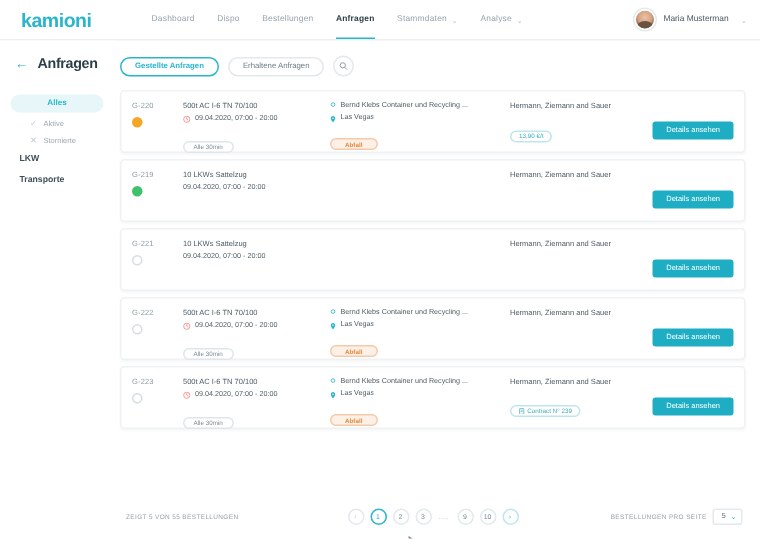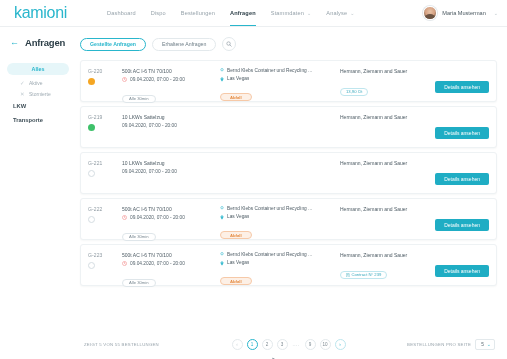--- a/index.html
+++ b/index.html
@@ -13,21 +13,21 @@
 
   
   .topnav {
     height: 27px; flex: 0 0 27px;
     background: #ffffff;
     border-bottom: 1px solid #eceff1;
     display: flex; align-items: center;
     padding: 0 9px 0 14px;
   }
   .brand {
-    font-size: 16px; font-weight: normal; color: #29b6cc;
+    font-size: 13px; font-weight: bold; color: #29b6cc;
     letter-spacing: -0.3px; flex: 0 0 auto;
   }
   .navlinks { display: flex; align-items: center; gap: 15px; margin-left: 40px; height: 100%; }
   .navlink {
     font-size: 5.6px; color: #97a3ab; letter-spacing: 0.15px;
     height: 100%; display: flex; align-items: center; position: relative;
     cursor: pointer; white-space: nowrap;
   }
   .navlink.active { color: #2c3e47; font-weight: bold; }
   .navlink.active::after {

